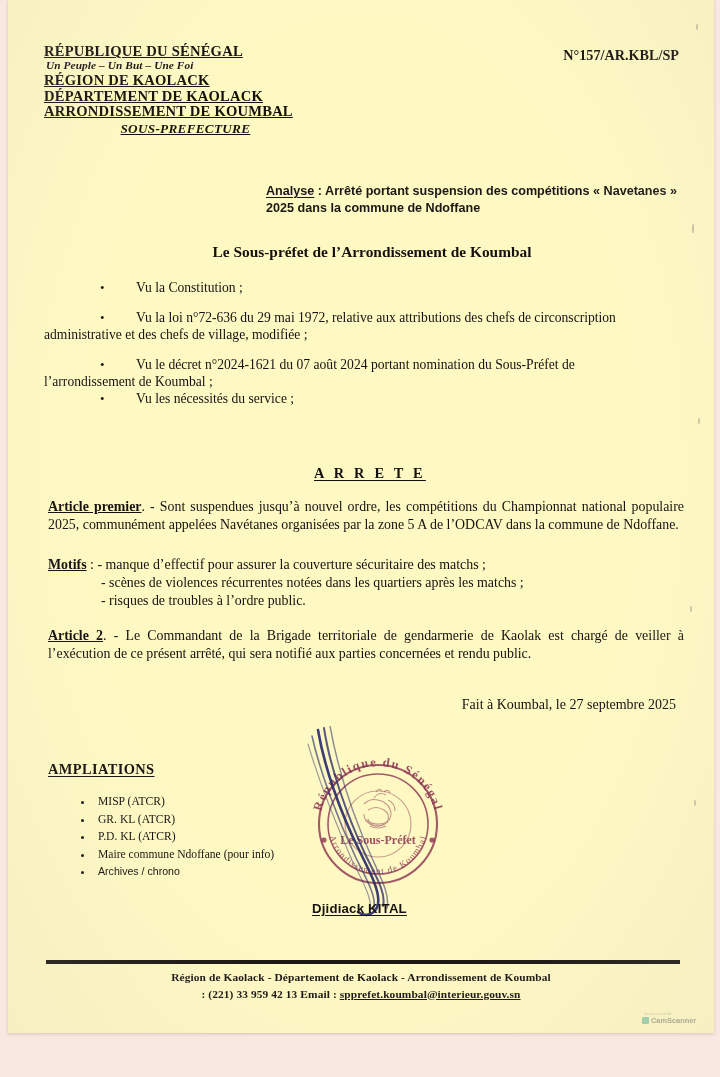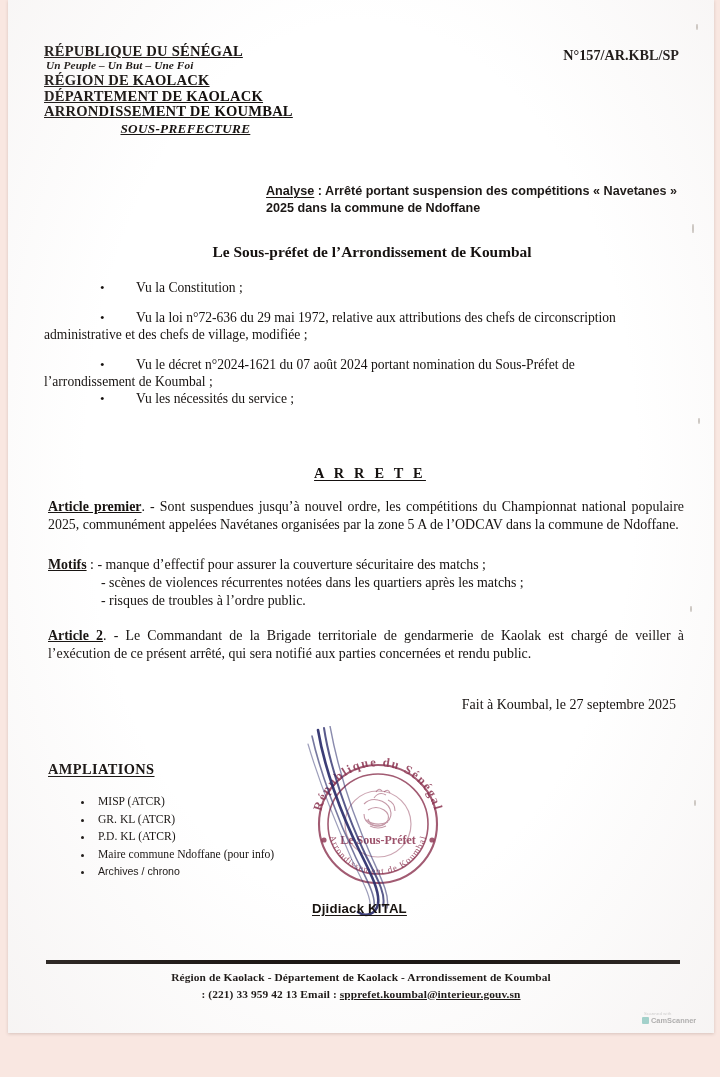--- a/index.html
+++ b/index.html
@@ -15,21 +15,21 @@
     position: relative;
   }
 
   
   .sheet {
     position: absolute;
     left: 8px;
     top: 0px;
     width: 706px;
     height: 1033px;
-    background: #ffffff;
+    background: #fef9c3;
     box-shadow: 0 1px 3px rgba(120,90,85,0.25);
     overflow: hidden;
   }
   
   .sheet:before {
     content: "";
     position: absolute;
     inset: 0;
     background:
       radial-gradient(ellipse at 50% 45%, rgba(255,255,255,0) 55%, rgba(208,195,192,0.18) 100%);

